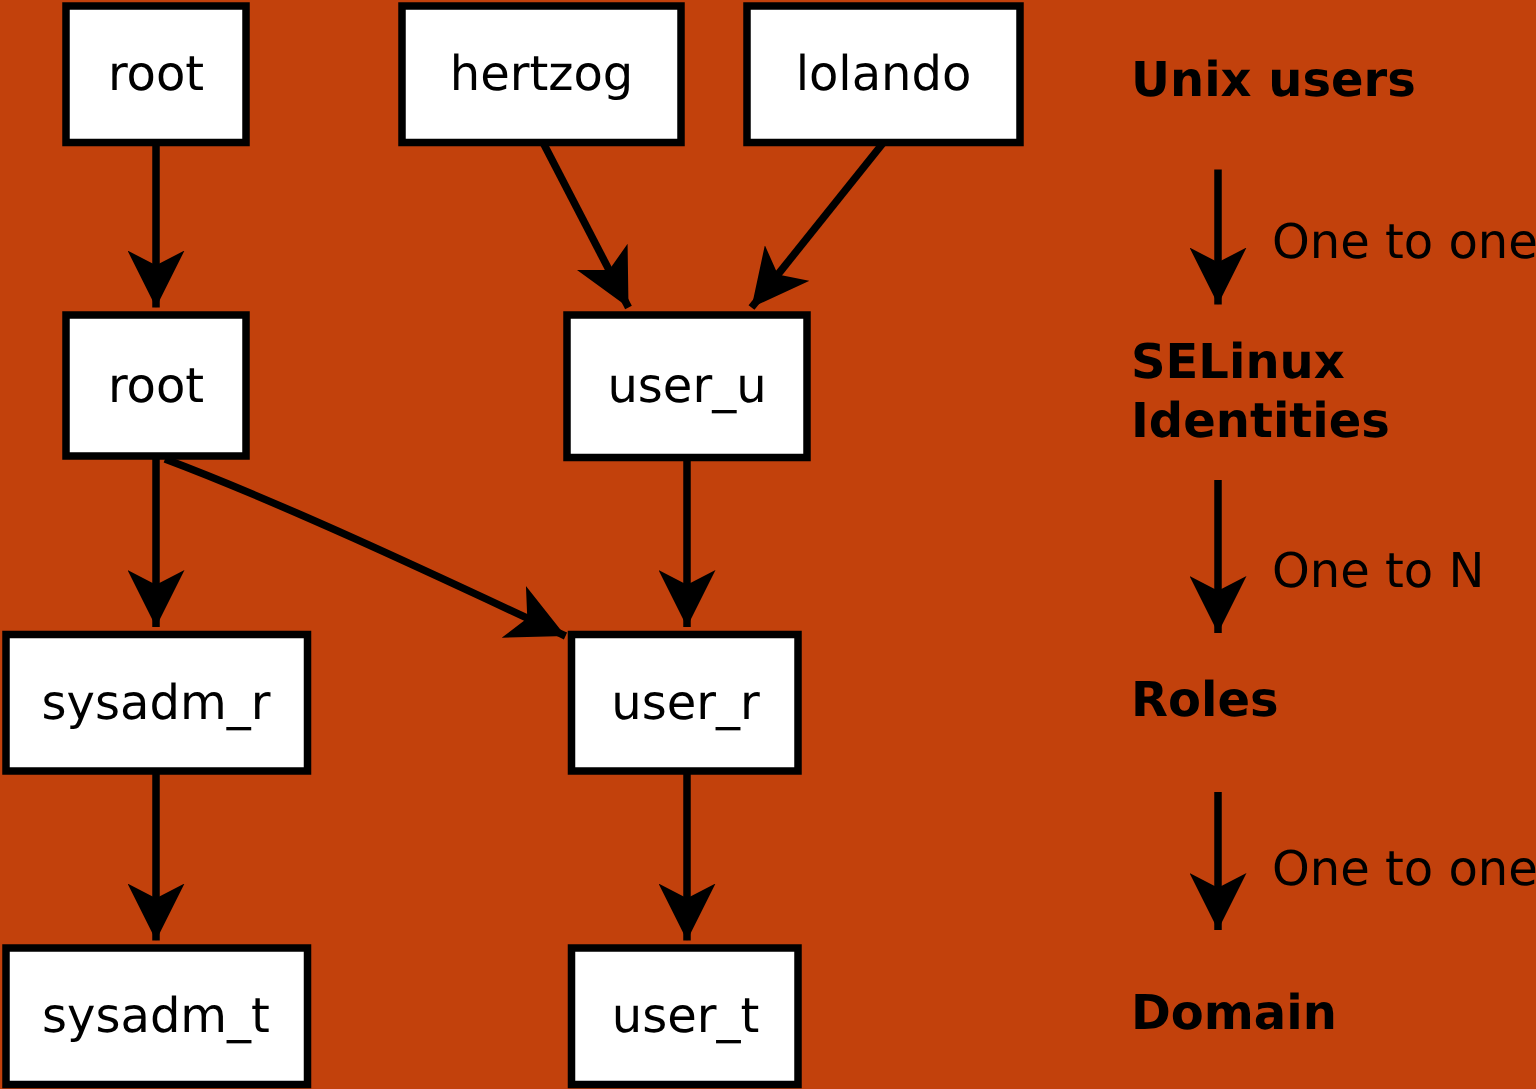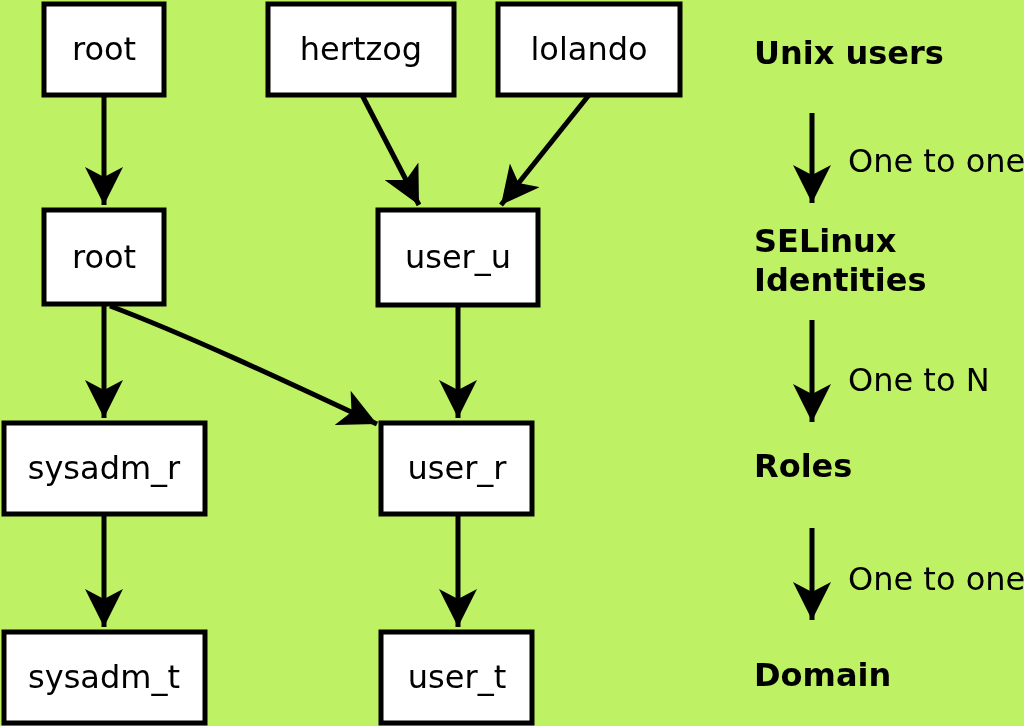--- a/index.html
+++ b/index.html
@@ -4,21 +4,21 @@
 <style>
   html, body {
     margin: 0;
     padding: 0;
     background: #ffffff;
   }
   .canvas {
     position: relative;
     width: 1024px;
     height: 726px;
-    background: #bef264;
+    background: #c2410c;
     overflow: hidden;
     font-family: "DejaVu Sans", "Liberation Sans", sans-serif;
   }
   svg text {
     font-family: "DejaVu Sans", "Liberation Sans", sans-serif;
     fill: #000000;
   }
   .box-label {
     font-size: 32px;
     font-weight: 400;

